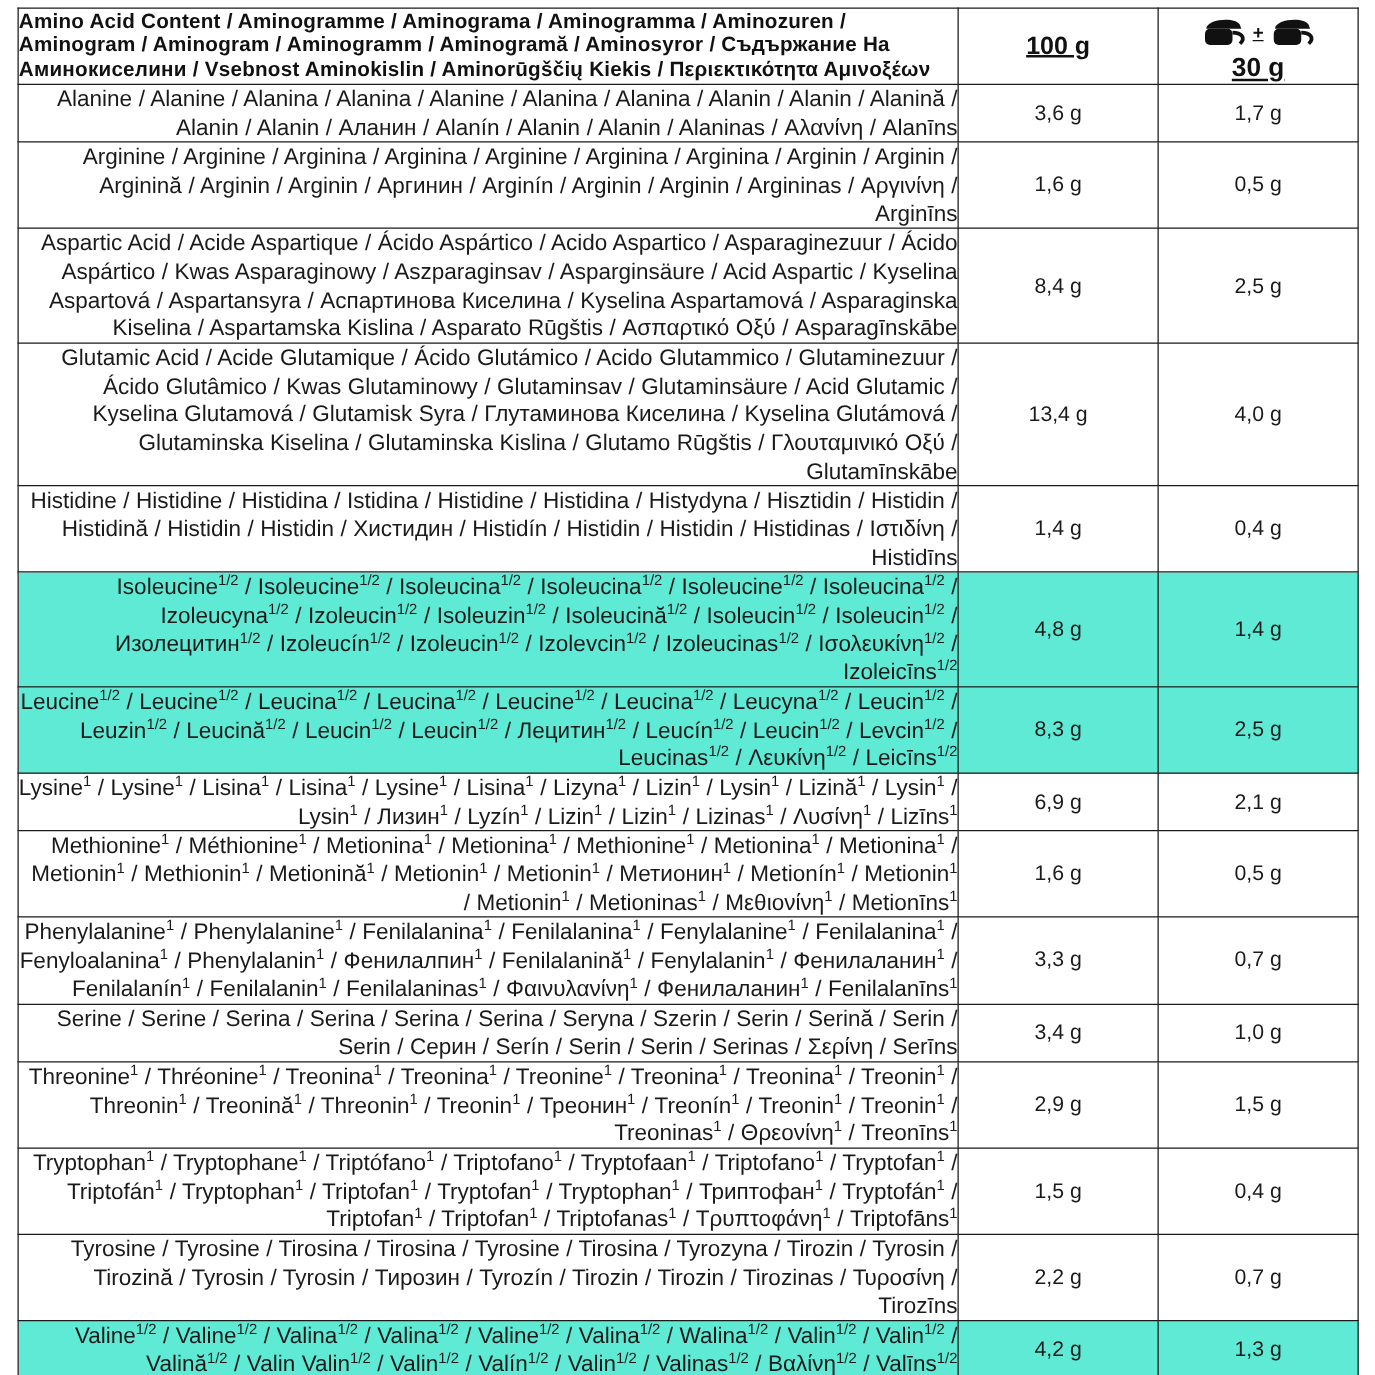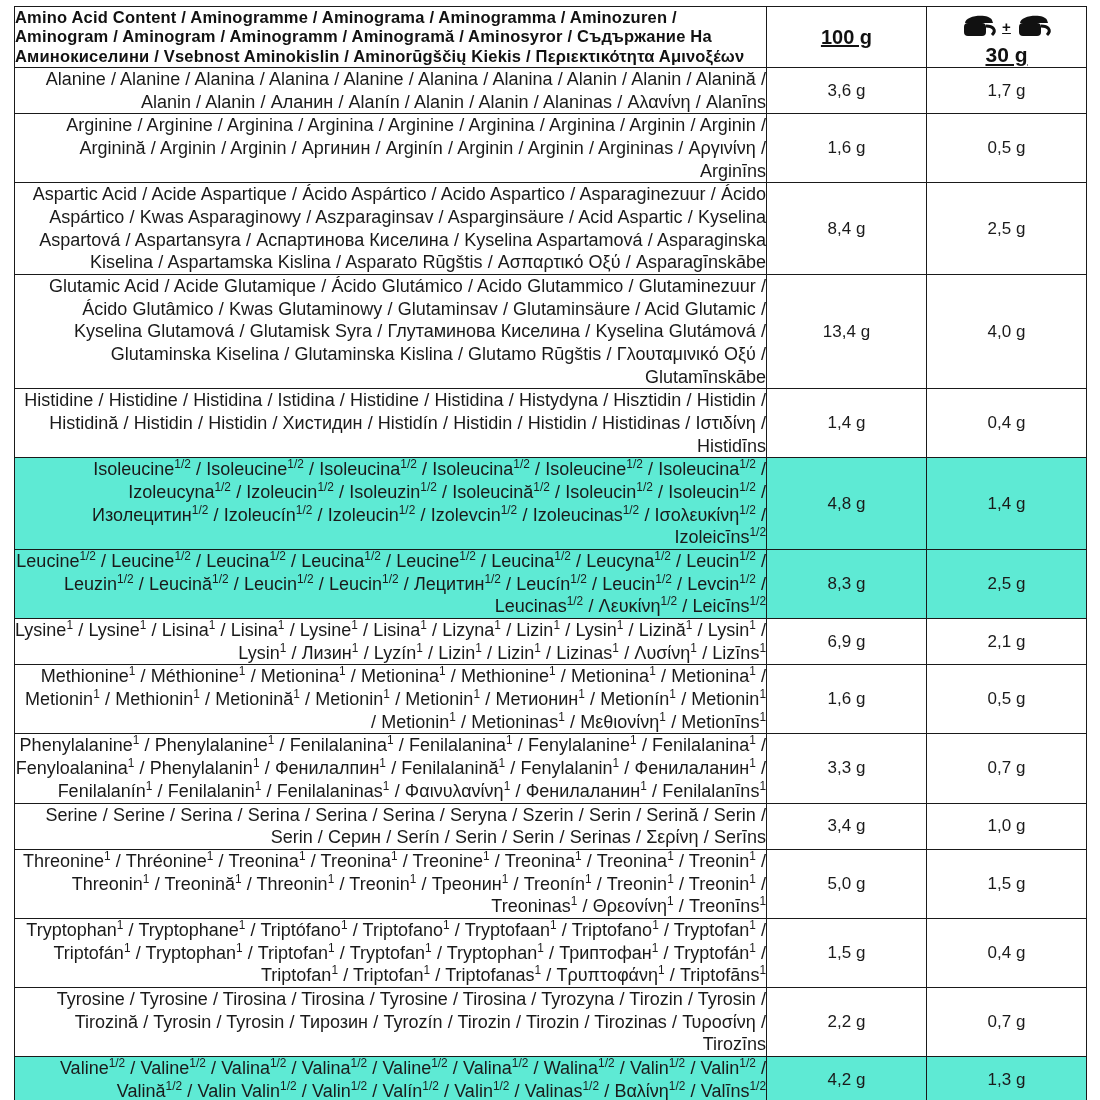--- a/index.html
+++ b/index.html
@@ -178,21 +178,21 @@
           <td class="val">3,3 g</td>
           <td class="val">0,7 g</td>
         </tr>
         <tr>
           <td class="name">Serine / Serine / Serina / Serina / Serina / Serina / Seryna / Szerin / Serin / Serină / Serin / Serin / Серин / Serín / Serin / Serin / Serinas / Σερίνη / Serīns</td>
           <td class="val">3,4 g</td>
           <td class="val">1,0 g</td>
         </tr>
         <tr>
           <td class="name">Threonine<sup>1</sup> / Thréonine<sup>1</sup> / Treonina<sup>1</sup> / Treonina<sup>1</sup> / Treonine<sup>1</sup> / Treonina<sup>1</sup> / Treonina<sup>1</sup> / Treonin<sup>1</sup> / Threonin<sup>1</sup> / Treonină<sup>1</sup> / Threonin<sup>1</sup> / Treonin<sup>1</sup> / Треонин<sup>1</sup> / Treonín<sup>1</sup> / Treonin<sup>1</sup> / Treonin<sup>1</sup> / Treoninas<sup>1</sup> / Θρεονίνη<sup>1</sup> / Treonīns<sup>1</sup></td>
-          <td class="val">5,0 g</td>
+          <td class="val">2,9 g</td>
           <td class="val">1,5 g</td>
         </tr>
         <tr>
           <td class="name">Tryptophan<sup>1</sup> / Tryptophane<sup>1</sup> / Triptófano<sup>1</sup> / Triptofano<sup>1</sup> / Tryptofaan<sup>1</sup> / Triptofano<sup>1</sup> / Tryptofan<sup>1</sup> / Triptofán<sup>1</sup> / Tryptophan<sup>1</sup> / Triptofan<sup>1</sup> / Tryptofan<sup>1</sup> / Tryptophan<sup>1</sup> / Триптофан<sup>1</sup> / Tryptofán<sup>1</sup> / Triptofan<sup>1</sup> / Triptofan<sup>1</sup> / Triptofanas<sup>1</sup> / Τρυπτοφάνη<sup>1</sup> / Triptofāns<sup>1</sup></td>
           <td class="val">1,5 g</td>
           <td class="val">0,4 g</td>
         </tr>
         <tr>
           <td class="name">Tyrosine / Tyrosine / Tirosina / Tirosina / Tyrosine / Tirosina / Tyrozyna / Tirozin / Tyrosin / Tirozină / Tyrosin / Tyrosin / Тирозин / Tyrozín / Tirozin / Tirozin / Tirozinas / Τυροσίνη / Tirozīns</td>
           <td class="val">2,2 g</td>

